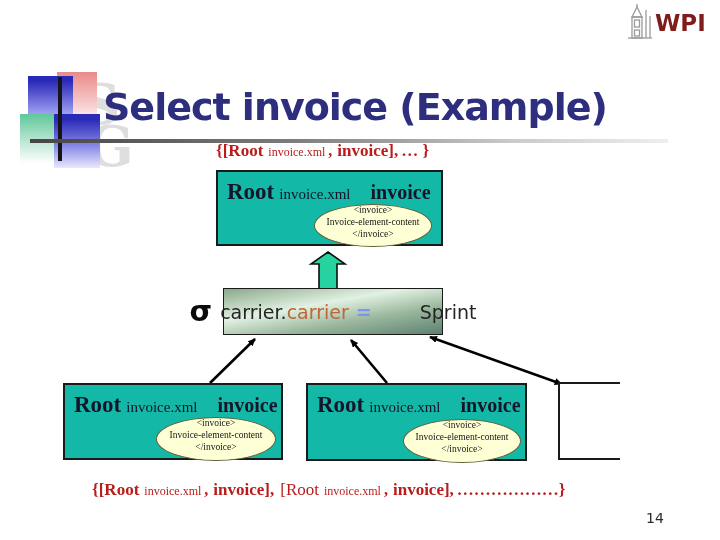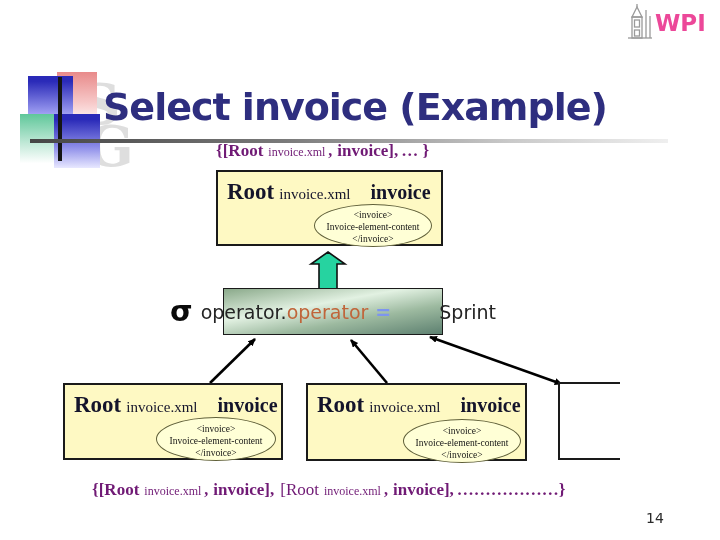--- a/index.html
+++ b/index.html
@@ -19,46 +19,46 @@
   .rule-v{position:absolute;left:58px;top:77px;width:4px;height:84px;background:#151515;}
   .rule-h{position:absolute;left:30px;top:139px;width:638px;height:4px;
           background:linear-gradient(90deg,#454545 0%,#7a7a7a 40%,#c9c9c9 75%,#efefef 100%);}
 
   
   .title{position:absolute;left:103px;top:85px;font-family:"DejaVu Sans",sans-serif;
          font-size:38px;font-weight:600;color:#2e2e7f;letter-spacing:-1px;white-space:nowrap;}
 
   
   .wpi{position:absolute;left:626px;top:4px;display:flex;align-items:center;gap:1px;}
-  .wpi-text{font-family:"DejaVu Sans",sans-serif;font-weight:800;font-size:23px;color:#ec4899;
+  .wpi-text{font-family:"DejaVu Sans",sans-serif;font-weight:800;font-size:23px;color:#7f1d1d;
             letter-spacing:0;}
 
   
-  .annot{position:absolute;color:#701a75;white-space:nowrap;}
+  .annot{position:absolute;color:#b91c1c;white-space:nowrap;}
   .annot-top{left:216px;top:141px;}
   .annot-bottom{left:92px;top:480px;}
   .an-b{font-weight:bold;font-size:17px;}
   .an-s{font-size:12px;margin:0 3px 0 5px;}
   .an-sep{font-size:16px;font-weight:bold;}
   .an-close{font-weight:bold;font-size:17px;margin-left:5px;}
   .an-open2{font-weight:normal;font-size:17px;margin-left:6px;}
   .an-ell{font-weight:bold;font-size:17px;margin-left:3px;}
 
   
-  .pair-box{position:absolute;background:#fef9c3;border:2px solid #1a1a1a;box-sizing:border-box;}
+  .pair-box{position:absolute;background:#14b8a6;border:2px solid #1a1a1a;box-sizing:border-box;}
   .pb-top{left:216px;top:170px;width:227px;height:76px;}
   .pb-left{left:63px;top:383px;width:220px;height:77px;}
   .pb-mid{left:306px;top:383px;width:221px;height:78px;}
   .pair-row{display:flex;align-items:baseline;padding:7px 0 0 9px;color:#14142b;}
   .pr-root{font-size:23px;font-weight:bold;}
   .pr-file{font-size:15px;margin-left:5px;}
   .pr-elem{font-size:20px;font-weight:bold;margin-left:20px;}
   .xml-ellipse{position:absolute;border:1px solid #60603a;border-radius:50%;background:#FFFFD6;
                text-align:center;font-size:9.5px;line-height:1.25;color:#141414;
-               display:flex;flex-direction:column;justify-content:flex-end;}
+               display:flex;flex-direction:column;justify-content:flex-start;}
   .el-top{left:96px;top:32px;width:116px;height:41px;}
   .el-left{left:91px;top:32px;width:118px;height:42px;}
   .el-mid{left:95px;top:34px;width:116px;height:42px;}
 
   
   .partial-box{position:absolute;left:558px;top:382px;width:62px;height:78px;
                border:2px solid #1a1a1a;border-right:none;box-sizing:border-box;background:#fff;}
 
   
   .sigma-box{position:absolute;left:223px;top:288px;width:220px;height:47px;box-sizing:border-box;
@@ -127,22 +127,22 @@
       <div>&lt;/invoice&gt;</div>
     </div>
   </div>
 
   <svg class="abs" style="left:303px;top:249px;" width="54" height="42">
     <polygon points="25,3 42,15 34,15 34,41 16,41 16,15 8,15" fill="#26D3A0" stroke="#101010" stroke-width="1.6"></polygon>
   </svg>
 
   <div class="sigma-box">
     <span class="sig-sym">σ</span>
-    <span class="sig-path">operator.</span>
-      <span class="sig-attr">operator</span>
+    <span class="sig-path">carrier.</span>
+      <span class="sig-attr">carrier</span>
     <span class="sig-eq">=</span>
       <span class="sig-val">Sprint</span>
   </div>
 
   <svg class="abs" style="left:200px;top:330px;" width="380" height="60">
     <defs>
       <marker id="ah" markerWidth="9" markerHeight="8" refX="7" refY="3.5" orient="auto" markerUnits="userSpaceOnUse">
         <polygon points="0,0 8,3.5 0,7" fill="#000"></polygon>
       </marker>
       <marker id="ahrev" markerWidth="9" markerHeight="8" refX="1" refY="3.5" orient="auto-start-reverse" markerUnits="userSpaceOnUse">

